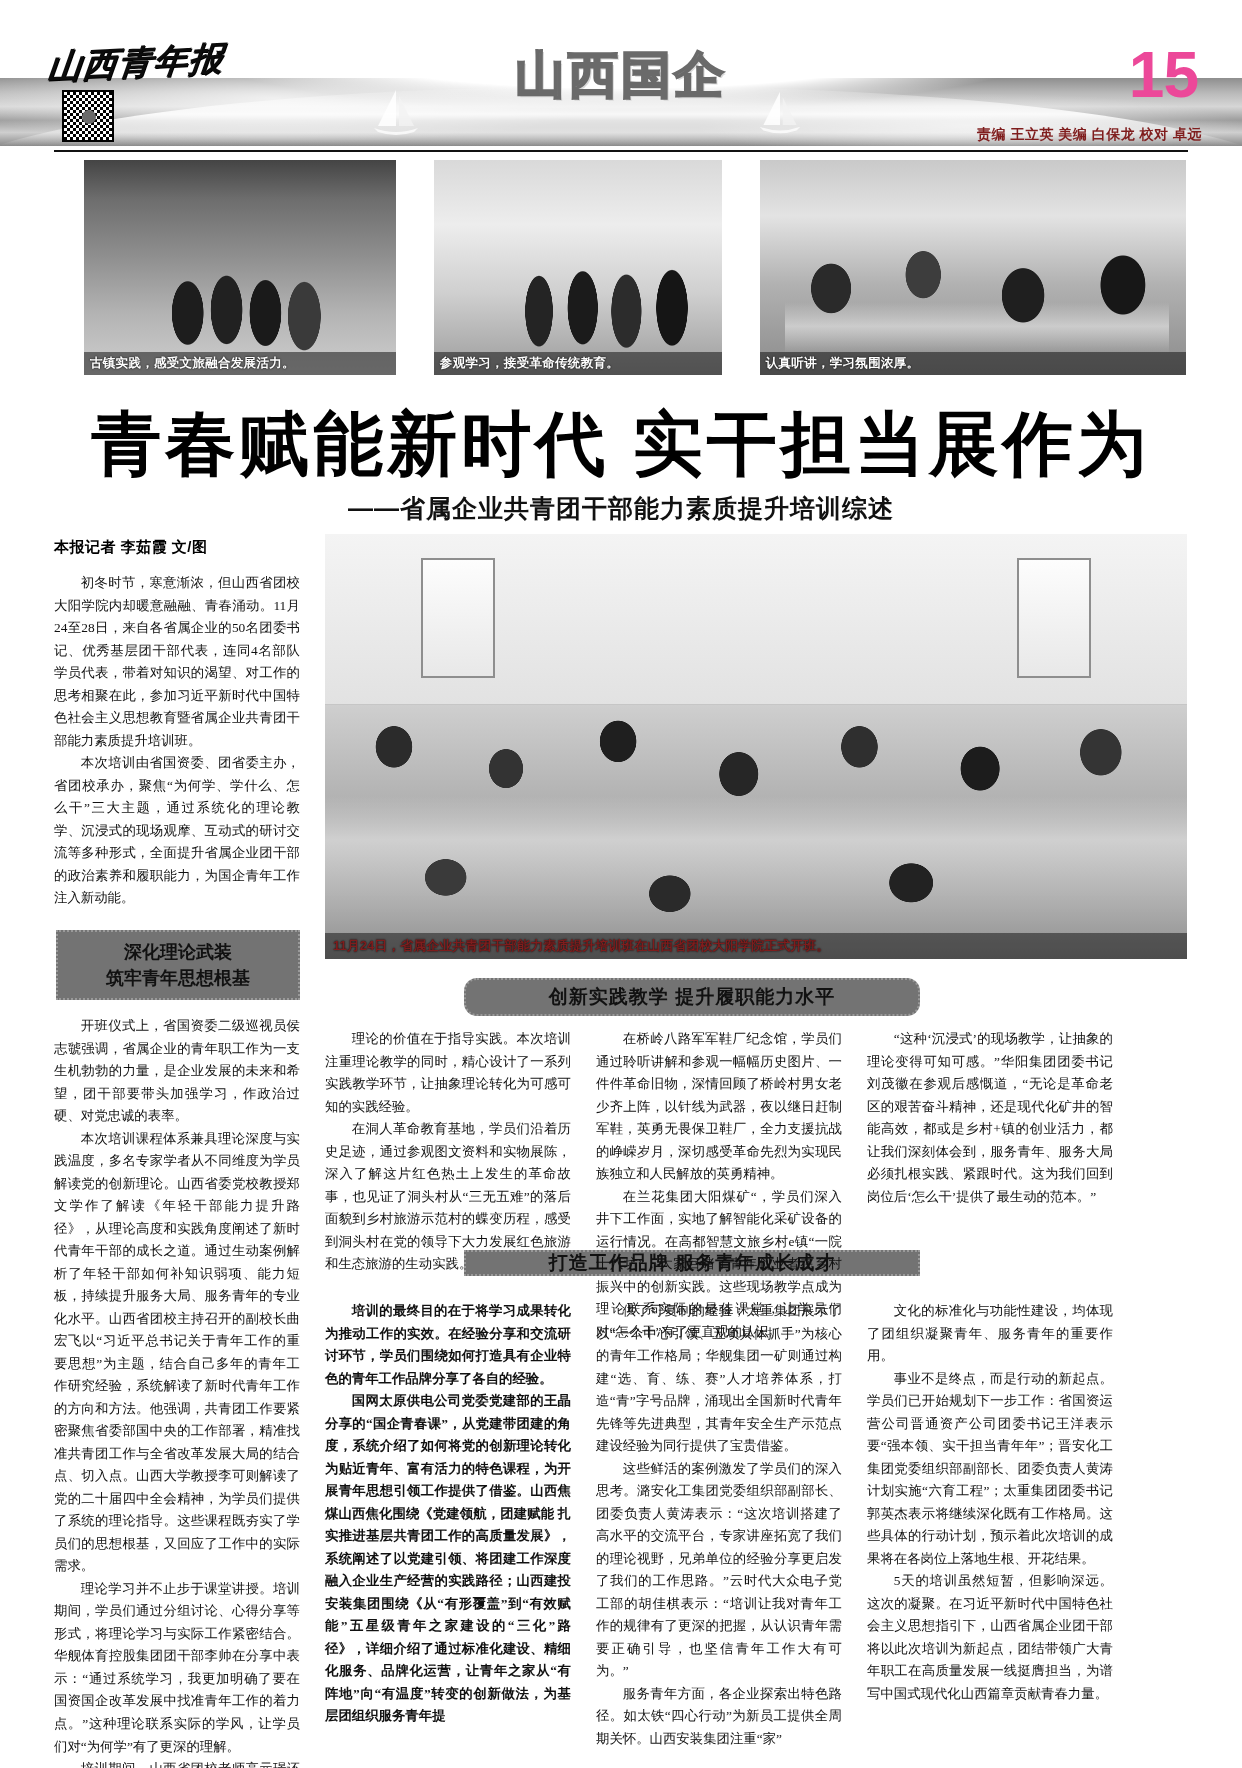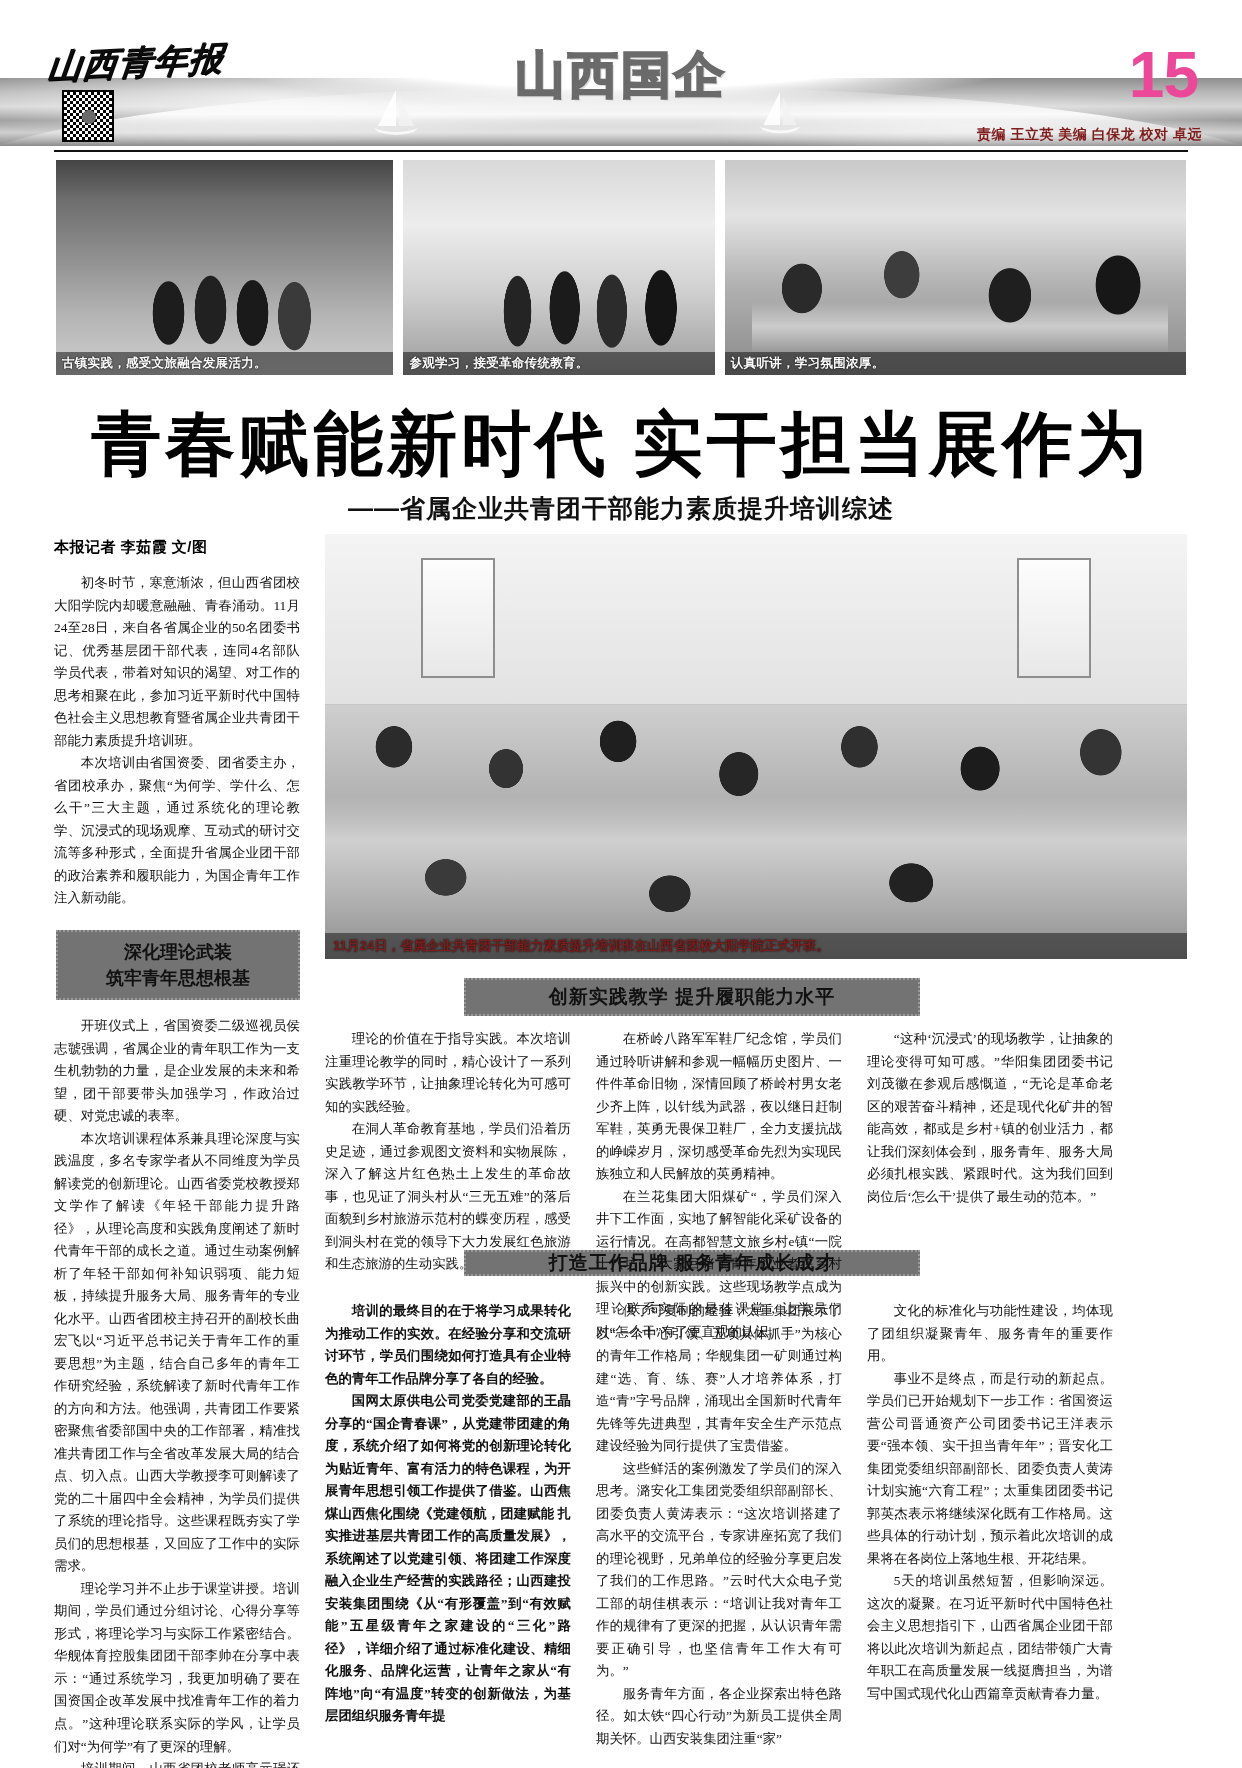--- a/index.html
+++ b/index.html
@@ -75,21 +75,21 @@
     letter-spacing:.5px;
     margin-top:28px;
   }
   .mast-credit .l2{ font-size:13.5px; font-weight:400; }
 
   
   .photo-strip{
     position:absolute; left:56px; top:160px; width:1130px; height:215px;
     display:flex; gap:10px;
   }
-  .ph{ position:relative; overflow:hidden; background:#9a9a9a; }
+  .ph{ position:relative; overflow:hidden; background:#9a9a9a;margin-left:28px; }
   .ph.p1{ width:338px; }
   .ph.p2{ width:312px; }
   .ph.p3{ width:462px; }
   .ph-cap{
     position:absolute; left:0; bottom:0; width:100%;
     background:rgba(20,20,20,.55);
     color:#fff;
     font-family:"Liberation Sans","DejaVu Sans",sans-serif;
     font-size:12.5px; font-weight:700;
     padding:3px 6px; letter-spacing:.3px;
@@ -217,21 +217,21 @@
   .sec-box{
     position:absolute;
     background:#737373;
     border:2px dotted #9a9a9a;
     text-align:center;
     font-family:"Liberation Sans","DejaVu Sans",sans-serif;
     font-weight:700; color:#111;
     display:flex; flex-direction:column; align-items:center; justify-content:center;
   }
   .sec-box.tall{ left:56px; top:930px; width:244px; height:70px; font-size:18px; line-height:1.45; }
-  .sec-box.wide1{ left:464px; top:978px; width:456px; height:38px; font-size:19px; letter-spacing:1px; }
+  .sec-box.wide1{ left:464px; top:978px; width:456px; height:38px; font-size:19px; letter-spacing:1px;border-radius:13px; }
   .sec-box.wide2{ left:464px; top:1250px; width:456px; height:26px; font-size:19px; letter-spacing:1px; }
 
   .rule{ position:absolute; background:#111; }
   .rule.top{ left:54px; top:150px; width:1134px; height:2px; }
 </style>
 </head>
 <body>
 
 <div class="masthead">
   <div class="mast-band"></div>

